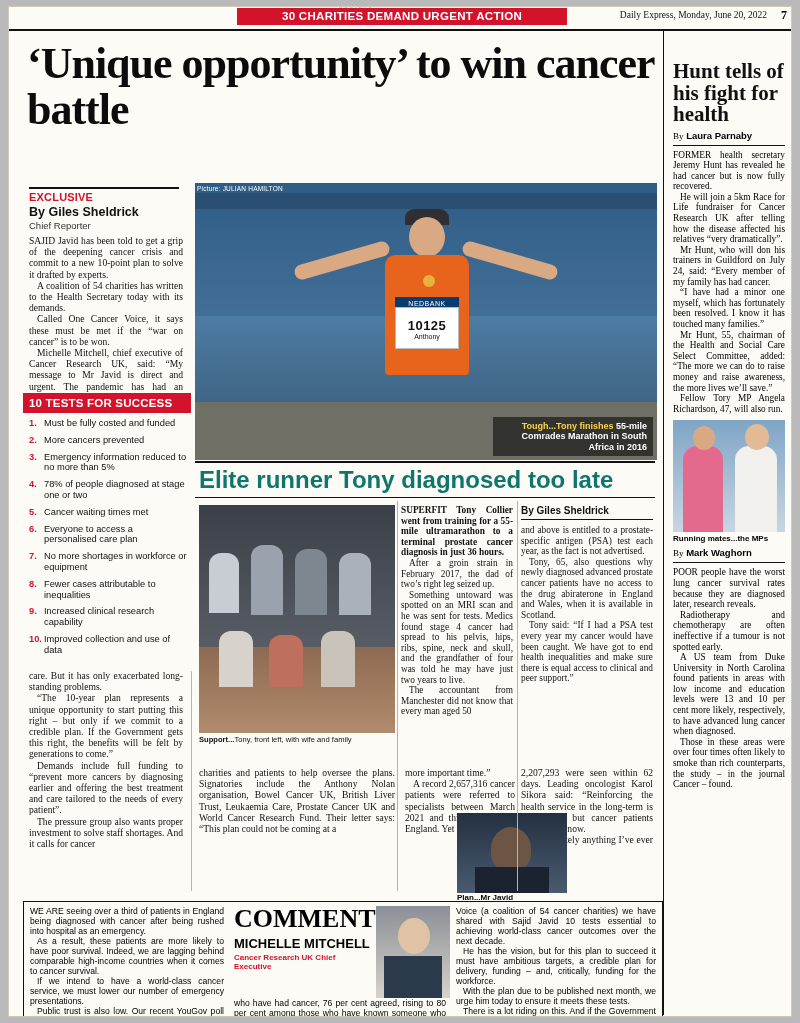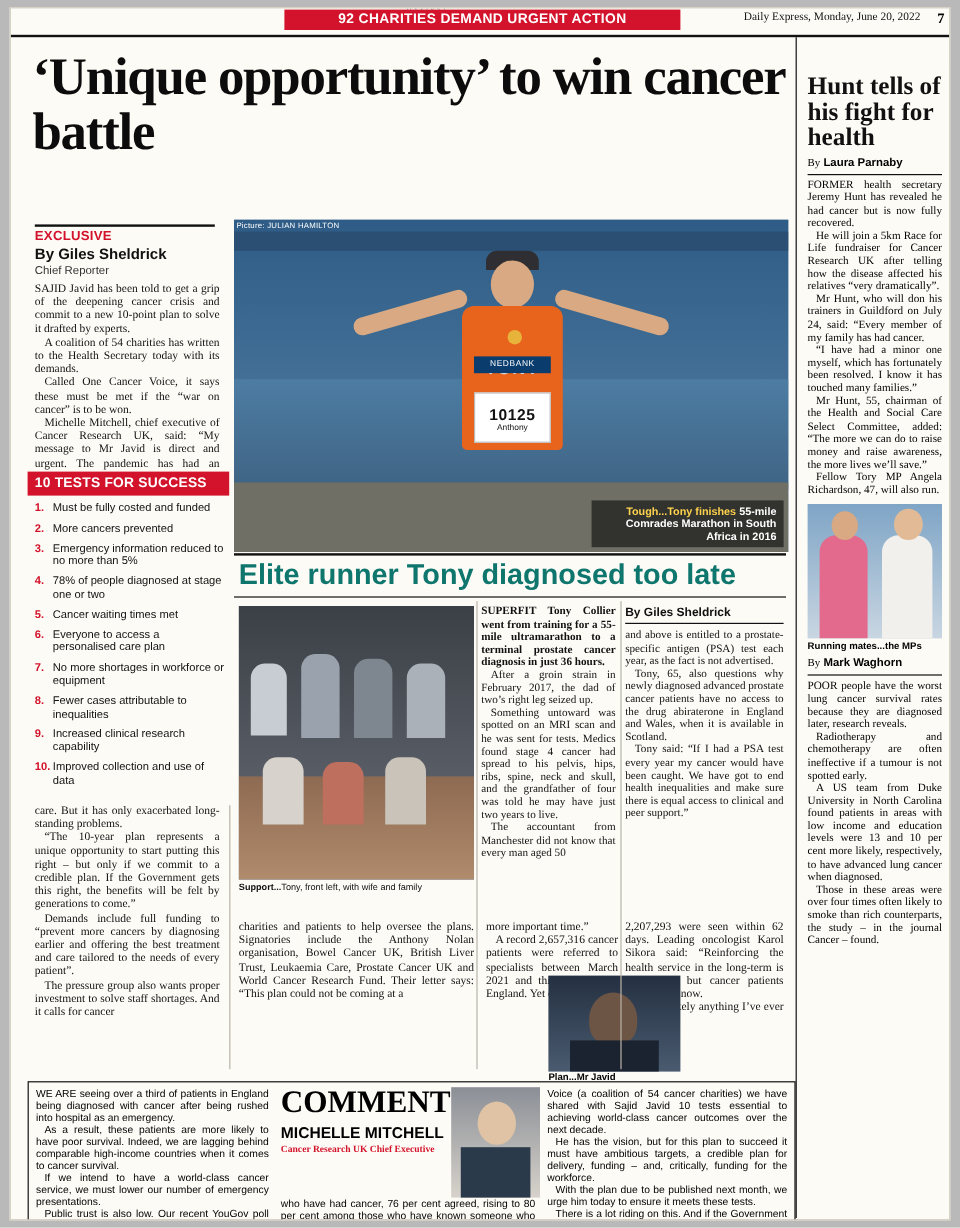--- a/index.html
+++ b/index.html
@@ -114,21 +114,21 @@
     font-weight:bold; text-align:right;
   }
   .caption-box b { color:#ffd34d; }
 
   
   .runner-body { position:absolute; left:190px; top:72px; width:84px; height:120px; background:#e8641c; border-radius:10px 10px 4px 4px; }
   .runner-head { position:absolute; left:214px; top:34px; width:36px; height:40px; background:#d8a982; border-radius:50%; }
   .cap { position:absolute; left:210px; top:26px; width:44px; height:16px; background:#2f2f33; border-radius:9px 9px 0 0;}
   .arm-l { position:absolute; left:98px; top:70px; width:98px; height:15px; background:#d8a982; transform:rotate(-16deg); border-radius:8px;}
   .arm-r { position:absolute; left:266px; top:70px; width:98px; height:15px; background:#d8a982; transform:rotate(16deg); border-radius:8px;}
-  .bib { position:absolute; left:200px; top:144px; width:64px; height:42px; background:#fff; border:1px solid #bbb; }
+  .bib { position:absolute; left:200px; top:124px; width:64px; height:42px; background:#fff; border:1px solid #bbb; }
   .bib .num { font-family:"Liberation Sans",sans-serif; font-weight:bold; font-size:13px; text-align:center; color:#111; margin-top:10px; letter-spacing:.5px;}
   .bib .nm2 { font-family:"Liberation Sans",sans-serif; font-size:7px; text-align:center; color:#111;}
   .bibtop { position:absolute; left:200px; top:114px; width:64px; height:14px; background:#0a3d6e; color:#fff; font-family:"Liberation Sans",sans-serif; font-size:7px; text-align:center; line-height:14px; letter-spacing:.5px;}
   .medal { position:absolute; left:228px; top:92px; width:12px; height:12px; border-radius:50%; background:#e8b33a; }
   .ground { position:absolute; left:0; bottom:0; width:100%; height:58px; background:#6f6f66; }
   .crowd { position:absolute; bottom:52px; left:0; width:100%; height:92px; background:linear-gradient(#4d7ca3,#3f6484); }
   .flagbar { position:absolute; left:0; top:10px; width:100%; height:16px; background:#2b4f73; }
 
   
   .sub-headline {
@@ -179,34 +179,34 @@
   
   .comment-box {
     position:absolute; left:14px; top:870px; width:640px; height:138px;
     border:1.5px solid #111;
   }
   .comment-title {
     font-family:"Liberation Serif", serif; font-weight:bold; font-size:26px;
     line-height:26px;
   }
   .comment-name { font-family:"Liberation Sans",sans-serif; font-weight:bold; font-size:13px; }
-  .comment-role { font-family:Liberation Serif, serif; font-weight:bold; font-size:8px; color:#d3132b;}
+  .comment-role { font-family:Liberation Sans, sans-serif; font-weight:bold; font-size:8px; color:#d3132b;}
   .comment-col { font-family:"Liberation Sans",sans-serif; font-size:8.6px; line-height:10px; text-align:justify;}
   .comment-col p { margin:0; text-indent:7px;}
   .comment-col p.first{ text-indent:0;}
   .mm-photo { position:absolute; left:352px; top:4px; width:74px; height:92px; background:linear-gradient(#8b8f96,#d7d2cb); }
 </style>
 </head>
 <body>
 
 <div class="page">
 
   <div class="masthead">
     <div class="tinytop">DXFIRST</div>
-    <div class="banner">92 CHARITIES DEMAND URGENT ACTION</div>
+    <div class="banner">30 CHARITIES DEMAND URGENT ACTION</div>
     <div class="dateline">Daily Express, Monday, June 20, 2022</div>
     <div class="pagenum">7</div>
   </div>
 
   <div class="body-area">
 
     <div class="headline">‘Unique opportunity’ to win cancer battle</div>
 
     <div class="byline-rule"></div>
     <div class="exclusive-tag">EXCLUSIVE</div>

